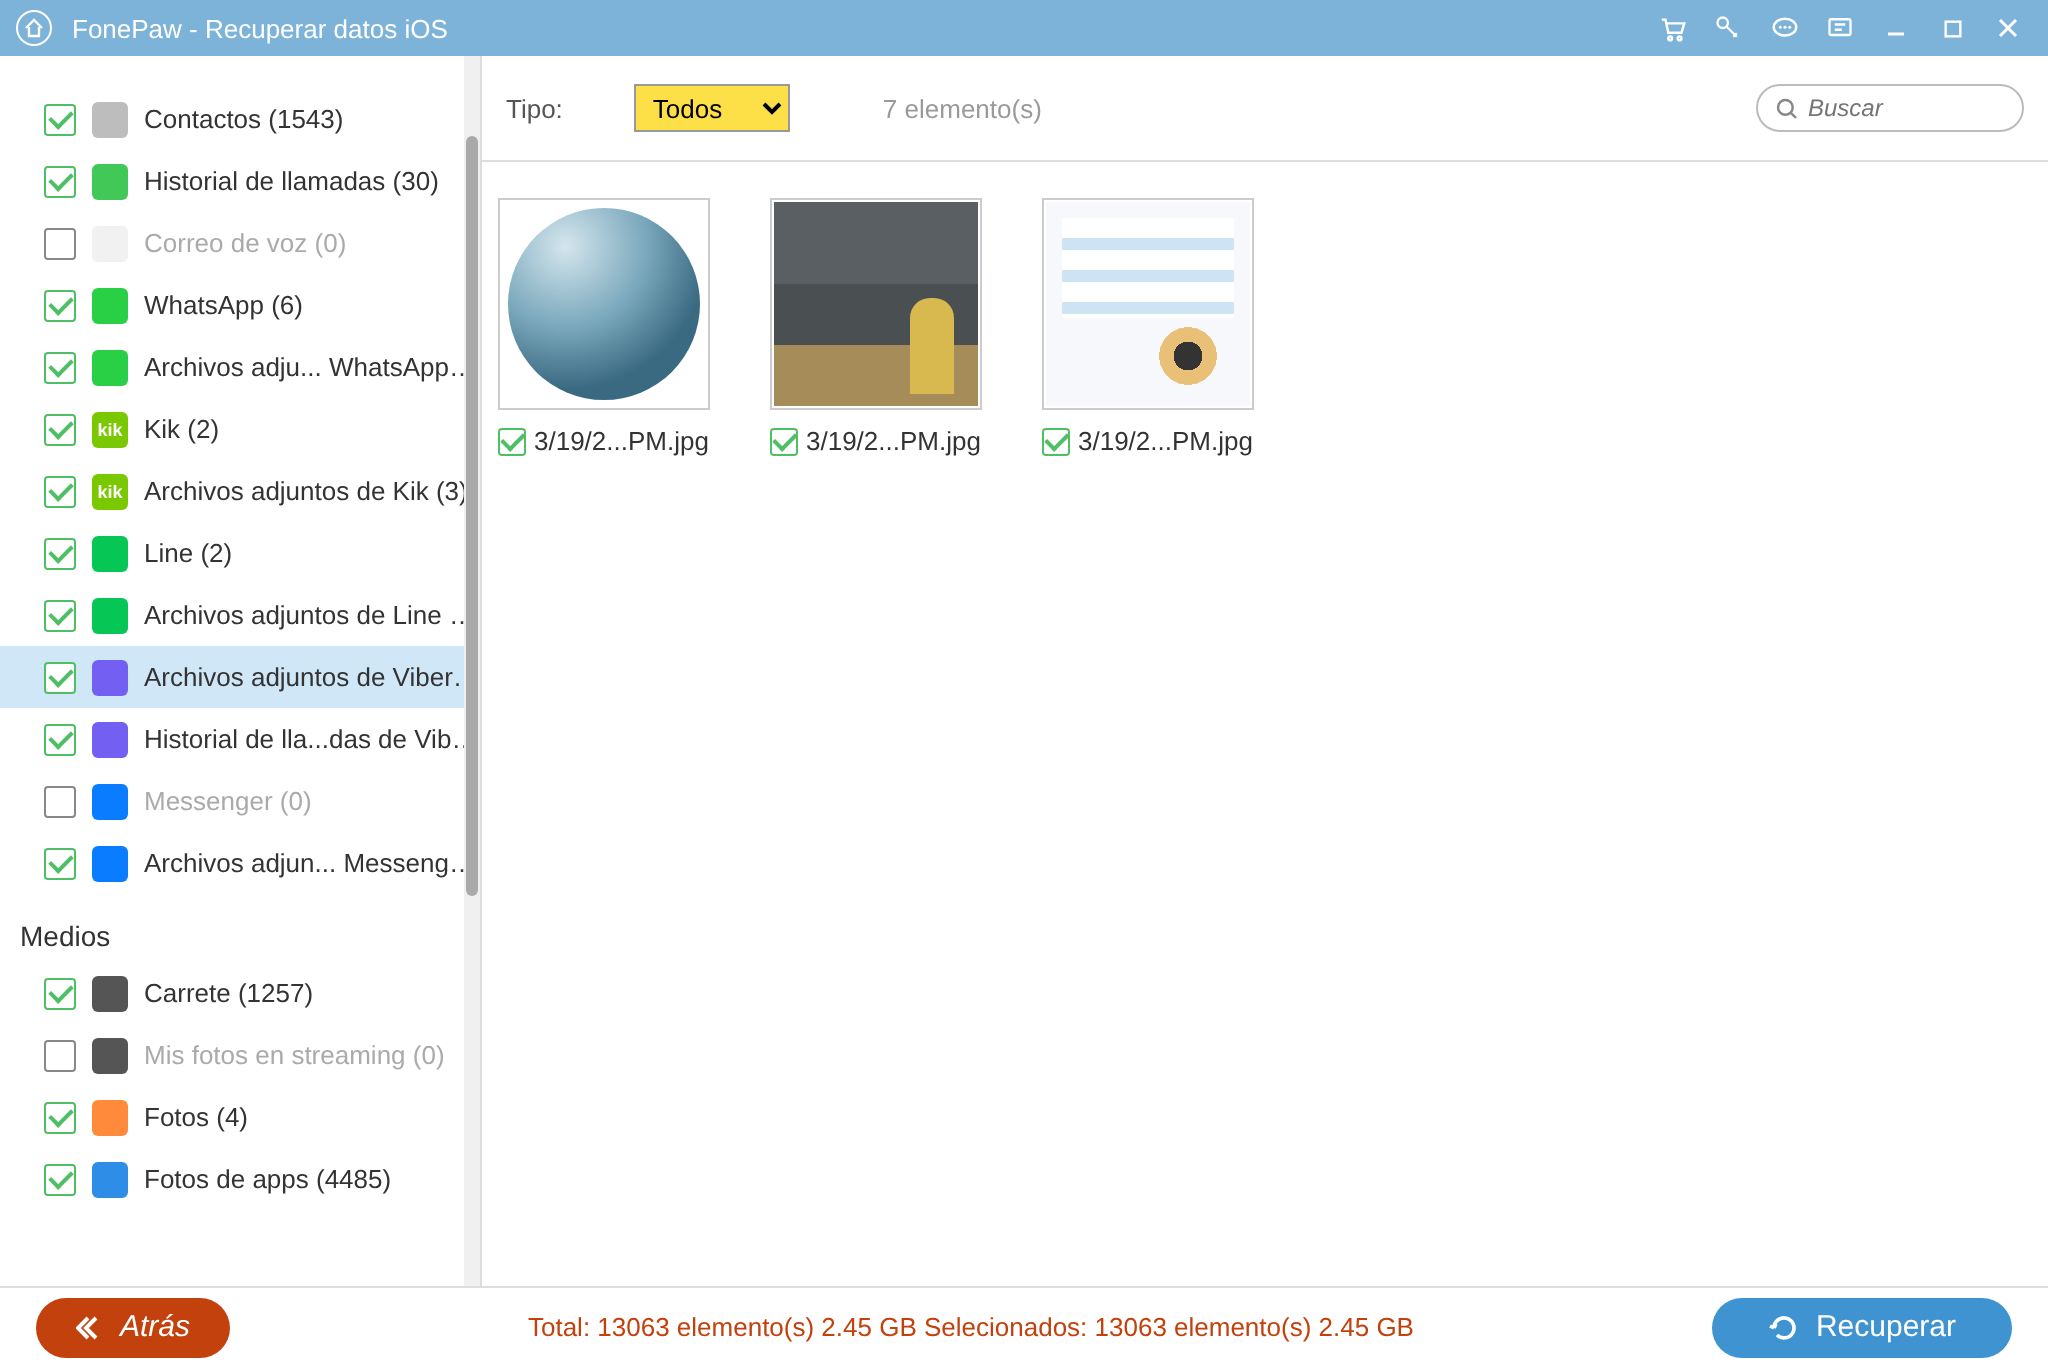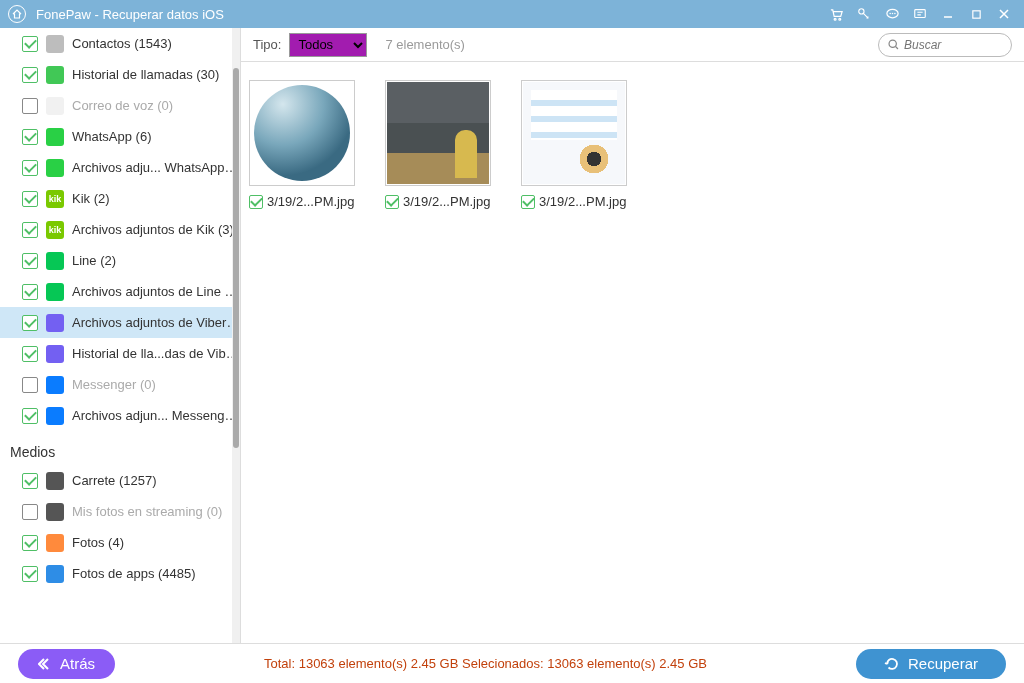--- a/index.html
+++ b/index.html
@@ -7,55 +7,55 @@
 
 .titlebar { height: 28px; background: #7db3d8; display: flex; align-items: center; padding: 0 8px; color: #fff; font-size: 13px; }
 .titlebar .home { width: 18px; height: 18px; border: 1.5px solid #fff; border-radius: 50%; display: flex; align-items: center; justify-content: center; margin-right: 10px; }
 .titlebar .home svg { width: 10px; height: 10px; }
 .titlebar .spacer { flex: 1; }
 .titlebar .ticon { width: 24px; height: 24px; display: flex; align-items: center; justify-content: center; margin-left: 4px; }
 
 .main { display: flex; height: 615px; }
 
 .sidebar { width: 241px; border-right: 1px solid #ddd; position: relative; }
-.sblist { height: 100%; overflow: hidden; padding-top: 0; }
+.sblist { height: 100%; overflow: hidden; padding-top: 16px; }
 .sbitem { height: 31px; display: flex; align-items: center; padding-left: 22px; font-size: 13px; color: #333; cursor: pointer; }
 .sbitem.selected { background: #cfe7f7; }
 .sbitem.disabled .lbl { color: #aaa; }
 .sbhdr { height: 26px; display: flex; align-items: center; padding-left: 10px; font-size: 14px; color: #333; margin-top: 8px; }
 
 .chk { width: 16px; height: 16px; border: 1px solid #888; border-radius: 2px; margin-right: 8px; display: flex; align-items: center; justify-content: center; flex-shrink: 0; background: #fff; }
 .chk.on { border-color: #4fbf66; }
 .chk.on::after { content: ""; width: 9px; height: 5px; border-left: 2px solid #4fbf66; border-bottom: 2px solid #4fbf66; transform: rotate(-45deg); margin-top: -3px; }
 
 .aicon { width: 18px; height: 18px; border-radius: 3px; margin-right: 8px; flex-shrink: 0; display: flex; align-items: center; justify-content: center; font-size: 9px; font-weight: bold; color: #fff; }
 
 .lbl { white-space: nowrap; overflow: hidden; text-overflow: ellipsis; }
 
 .sbscroll { position: absolute; right: 0; top: 0; width: 8px; height: 100%; background: #f0f0f0; }
 .sbthumb { position: absolute; right: 1px; width: 6px; background: #aaa; border-radius: 3px; top: 40px; height: 380px; }
 
 .content { flex: 1; display: flex; flex-direction: column; }
-.toolbar { height: 34px; border-bottom: 1px solid #ddd; display: flex; align-items: center; padding: 0 12px; }
+.toolbar { height: 53px; border-bottom: 1px solid #ddd; display: flex; align-items: center; padding: 0 12px; gap: 28px; }
 .tlabel { font-size: 13px; color: #555; margin-right: 8px; }
-.tselect { height: 24px; width: 78px; border: 1px solid #999; font-size: 13px; padding: 0 4px; background: #a21caf; }
+.tselect { height: 24px; width: 78px; border: 1px solid #999; font-size: 13px; padding: 0 4px; background: #fde047; }
 .tcount { margin-left: 18px; font-size: 13px; color: #9a9a9a; }
 .tsearch { margin-left: auto; width: 134px; height: 24px; border: 1px solid #bbb; border-radius: 12px; display: flex; align-items: center; padding: 0 8px; }
 .tsearch input { border: none; outline: none; width: 100%; font-size: 12px; font-style: italic; color: #999; background: transparent; }
 .tsearch svg { width: 13px; height: 13px; margin-right: 4px; flex-shrink: 0; stroke: #888; }
 
 .thumbs { flex: 1; padding: 18px 8px; display: flex; gap: 24px; align-content: flex-start; }
 .thumb { width: 112px; }
 .timgbox { width: 106px; height: 106px; border: 1px solid #ccc; display: flex; align-items: center; justify-content: center; overflow: hidden; }
 .tcap { display: flex; align-items: center; margin-top: 8px; font-size: 13px; color: #333; }
 .tcap .chk { width: 14px; height: 14px; margin-right: 4px; }
 
 .footer { height: 40px; border-top: 1px solid #ddd; display: flex; align-items: center; padding: 0 18px; }
 .btn { height: 30px; border-radius: 15px; display: flex; align-items: center; justify-content: center; font-size: 15px; color: #fff; cursor: pointer; padding: 0 20px; }
-.btn.back { background: #8b5cf6; }
+.btn.back { background: #c2410c; font-style: italic; }
 .btn.back svg { margin-right: 6px; }
 .btn.recover { background: #3f93d1; margin-left: auto; padding: 0 28px; }
 .btn.recover svg { margin-right: 8px; }
 .fstats { flex: 1; text-align: center; font-size: 13px; color: #c2410c; }
 
 
 .ph1 { width: 96px; height: 96px; border-radius: 50%; background: radial-gradient(circle at 30% 20%, #d4e6ed, #79a7bb 40%, #3a6a82 70%); }
 .ph2 { width: 102px; height: 102px; background: linear-gradient(#5a5f63 0 40%, #4a5052 40% 70%, #a68c58 70%); position: relative; }
 .ph2::after { content: ""; position: absolute; right: 12px; bottom: 6px; width: 22px; height: 48px; background: #d7b94f; border-radius: 10px 10px 0 0; }
 .ph3 { width: 102px; height: 102px; background: #f6f8fb; position: relative; }

